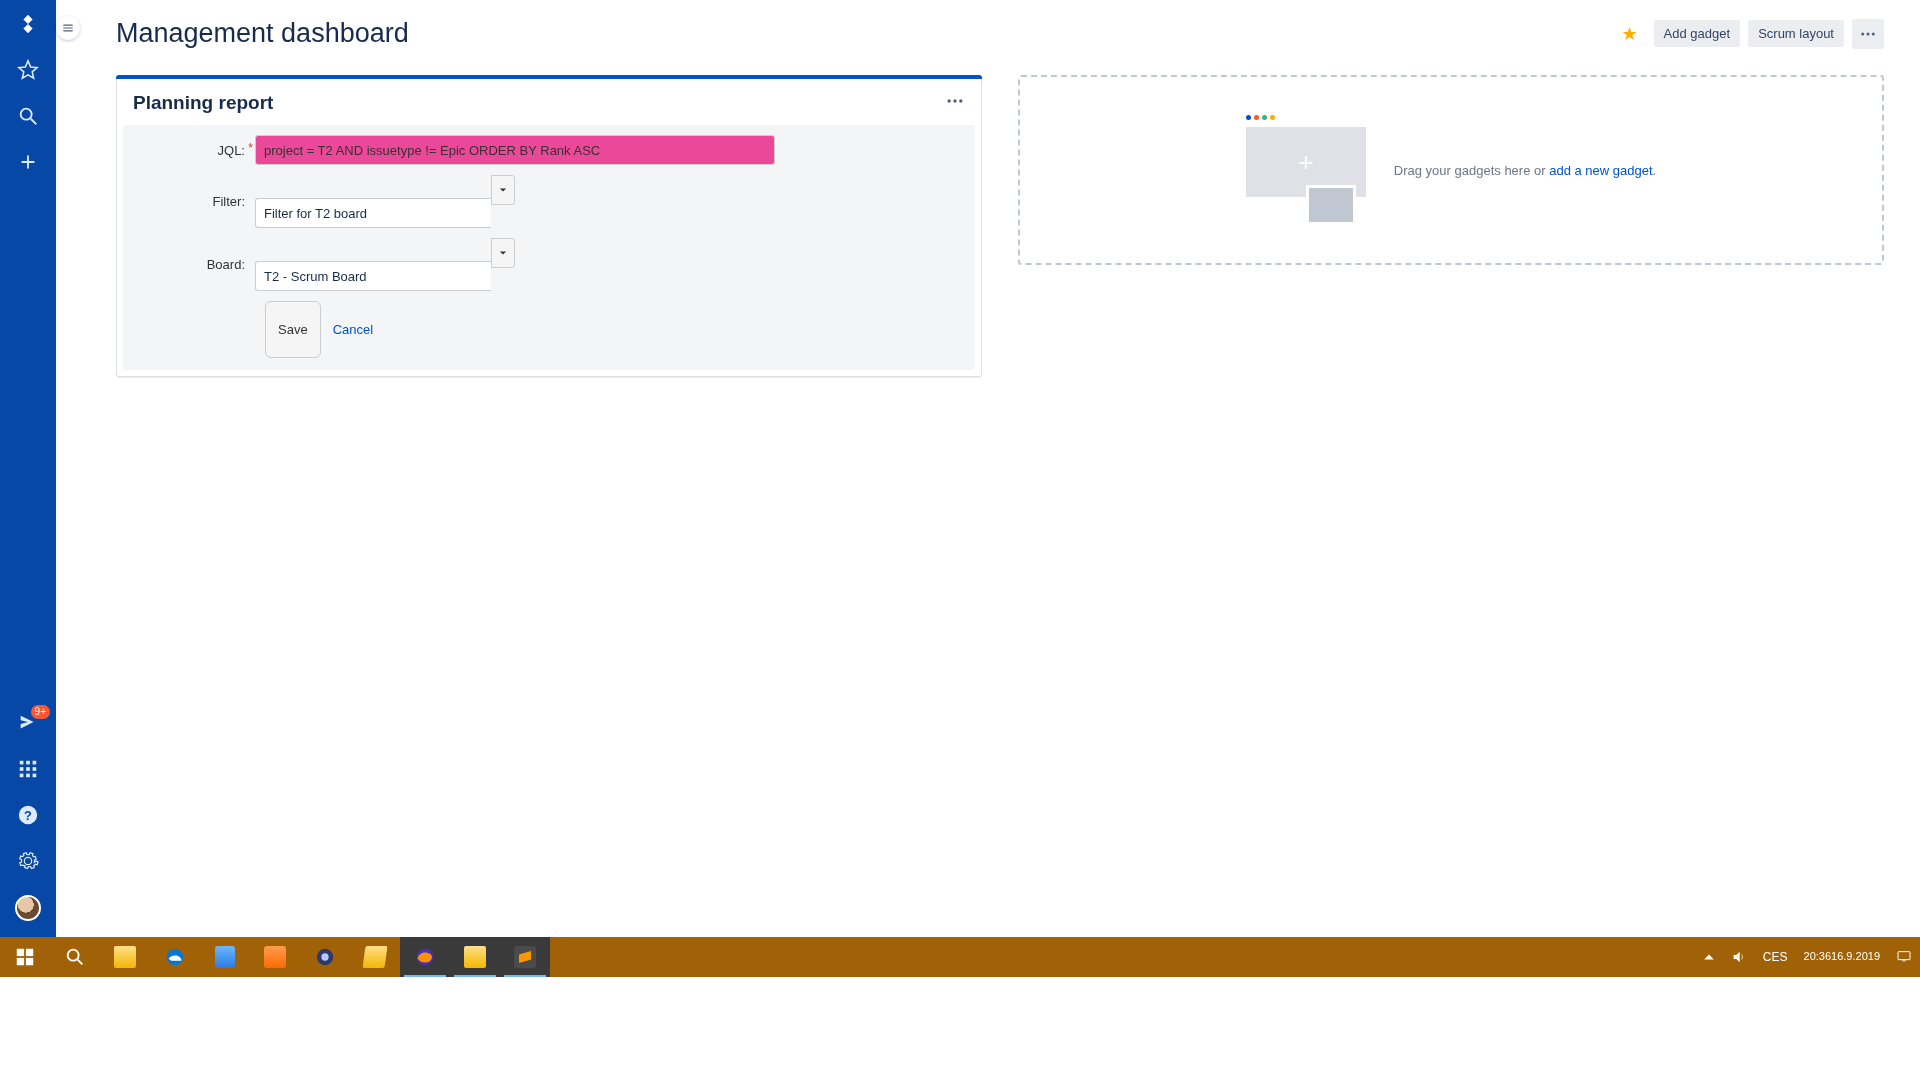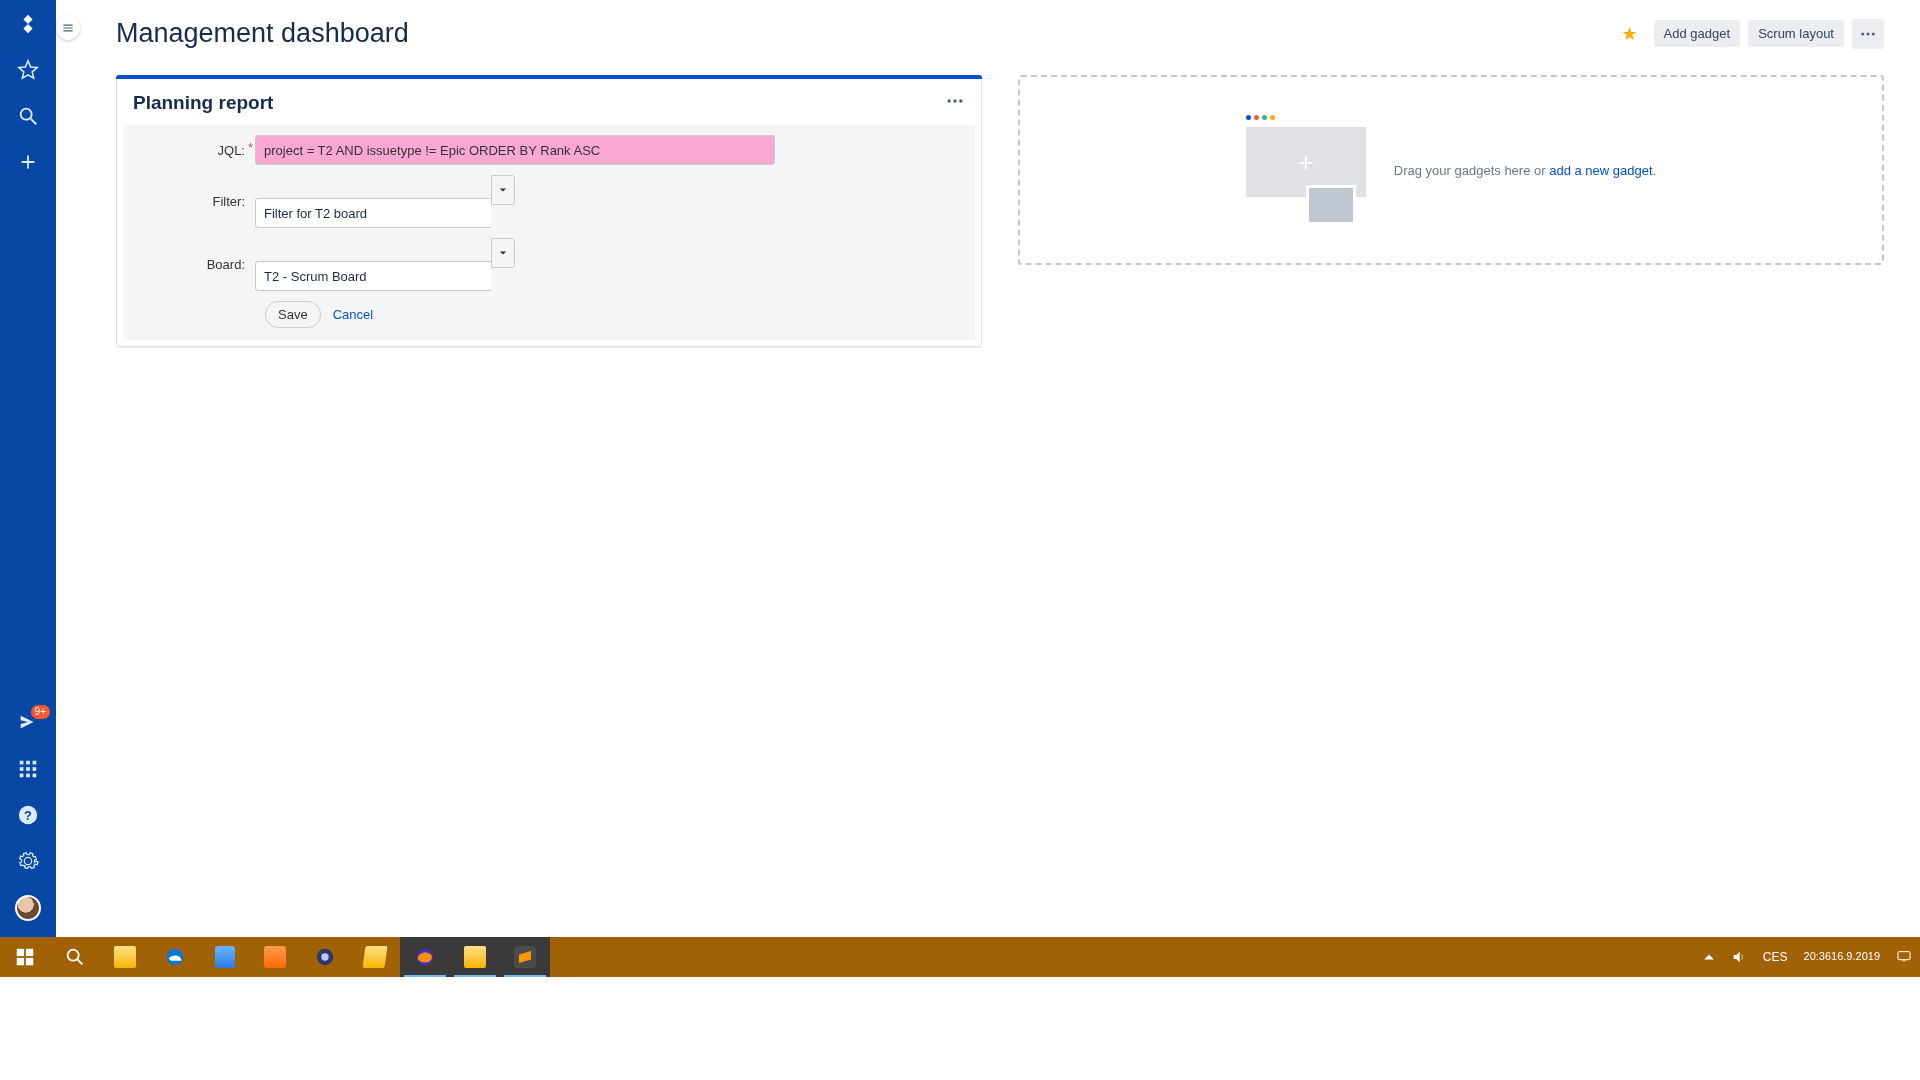--- a/index.html
+++ b/index.html
@@ -39,29 +39,29 @@
 .gadget-title { font-size: 19px; font-weight: 600; color: #172B4D; }
 .gadget-menu { margin-left: auto; color: #505F79; cursor: pointer; }
 .gadget-menu svg { width: 20px; height: 20px; fill: currentColor; }
 .gadget-body { background: #f4f5f7; margin: 0 6px 6px 6px; padding: 10px 12px 12px 12px; border-radius: 2px; }
 
 
 .frow { display: flex; align-items: center; margin-bottom: 10px; }
 .flabel { width: 120px; text-align: right; font-size: 13px; color: #333; padding-right: 10px; position: relative; }
 .req { color: #d04437; position: absolute; top: -2px; right: 2px; font-size: 12px; }
 .finput-wrap { width: 520px; }
-.text-input { width: 100%; height: 30px; border: 1px solid #ccc; border-radius: 3px; padding: 0 8px; font-size: 13px; color: #333; background: #f9a8d4; }
+.text-input { width: 100%; height: 30px; border: 1px solid #ccc; border-radius: 3px; padding: 0 8px; font-size: 13px; color: #333; background: #ec4899; }
 .select-wrap { display: flex; width: 260px; }
 .select-main { flex: 1; height: 30px; border: 1px solid #ccc; border-right: none; border-radius: 3px 0 0 3px; background: #fff; padding: 0 8px; font-size: 13px; display: flex; align-items: center; color: #172B4D; cursor: pointer; margin-top: 23px; }
 .select-btn { width: 24px; height: 30px; border: 1px solid #ccc; border-radius: 0 3px 3px 0; background: #f5f5f5; display: flex; align-items: center; justify-content: center; cursor: pointer; }
 .select-btn svg { width: 8px; height: 8px; fill: #333; }
 .chk-row { padding-left: 130px; display: flex; align-items: center; font-size: 13px; color: #333; margin-bottom: 12px; }
 .chk-row input { width: 14px; height: 14px; margin-right: 7px; }
 .btn-row { padding-left: 130px; display: flex; align-items: center; gap: 12px; }
-.btn-save { border: 1px solid #ccc; background: #f5f5f5; color: #333; font-size: 13px; padding: 5px 12px; border-radius: 13px; cursor: pointer; }
+.btn-save { border: 1px solid #ccc; background: #f5f5f5; color: #333; font-size: 13px; padding: 20px 12px; border-radius: 6px; cursor: pointer; }
 .btn-cancel { color: #0052CC; font-size: 13px; cursor: pointer; }
 
 
 .dropzone { border: 2px dashed #C1C7D0; border-radius: 3px; height: 190px; display: flex; align-items: center; justify-content: center; gap: 28px; padding: 0 24px; }
 .dz-illus { width: 120px; height: 110px; position: relative; flex-shrink: 0; }
 .dz-dots { position: absolute; top: 0; left: 0; display: flex; gap: 3px; }
 .dz-dots i { width: 5px; height: 5px; border-radius: 50%; display: block; }
 .dz-big { position: absolute; top: 12px; left: 0; width: 120px; height: 70px; background: #dfe1e6; display: flex; align-items: center; justify-content: center; color: #fff; font-size: 26px; font-weight: 300; }
 .dz-small { position: absolute; bottom: 0; right: 10px; width: 50px; height: 40px; background: #C1C7D0; border: 3px solid #fff; }
 .dz-text { font-size: 13px; color: #6B778C; }

